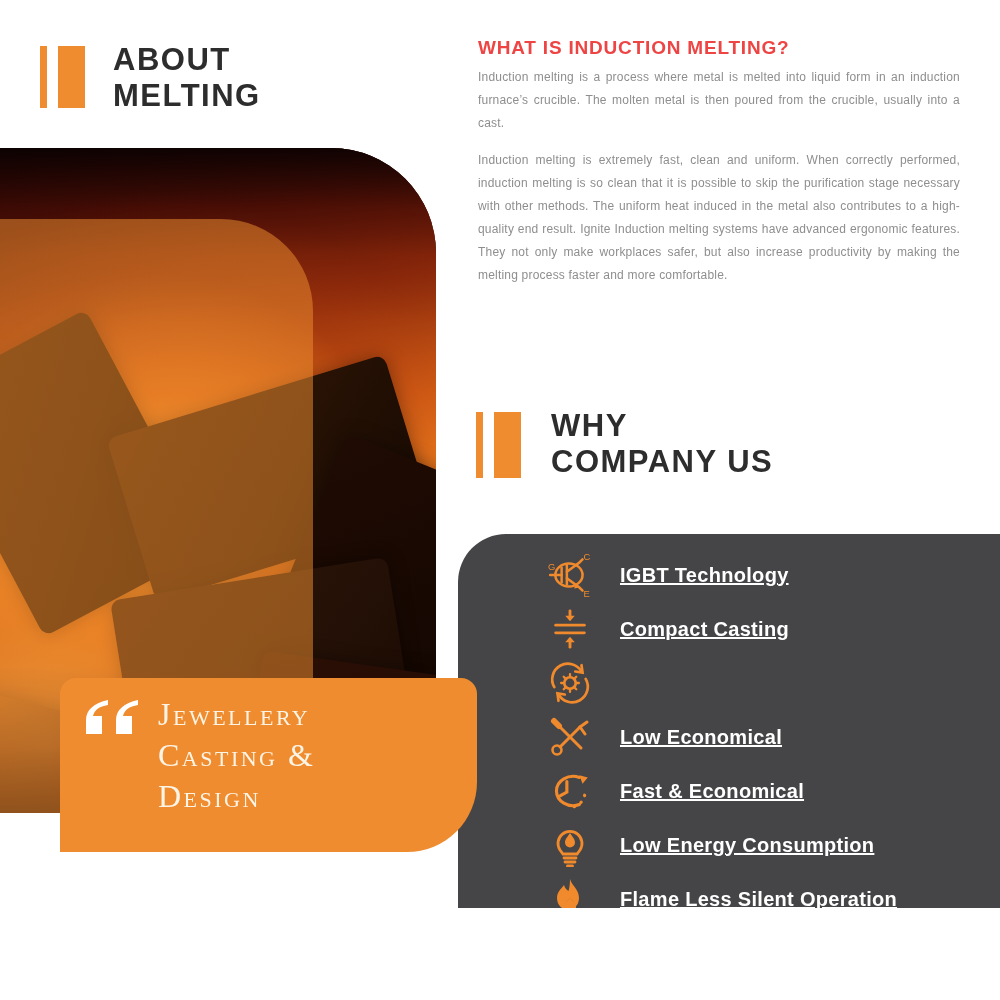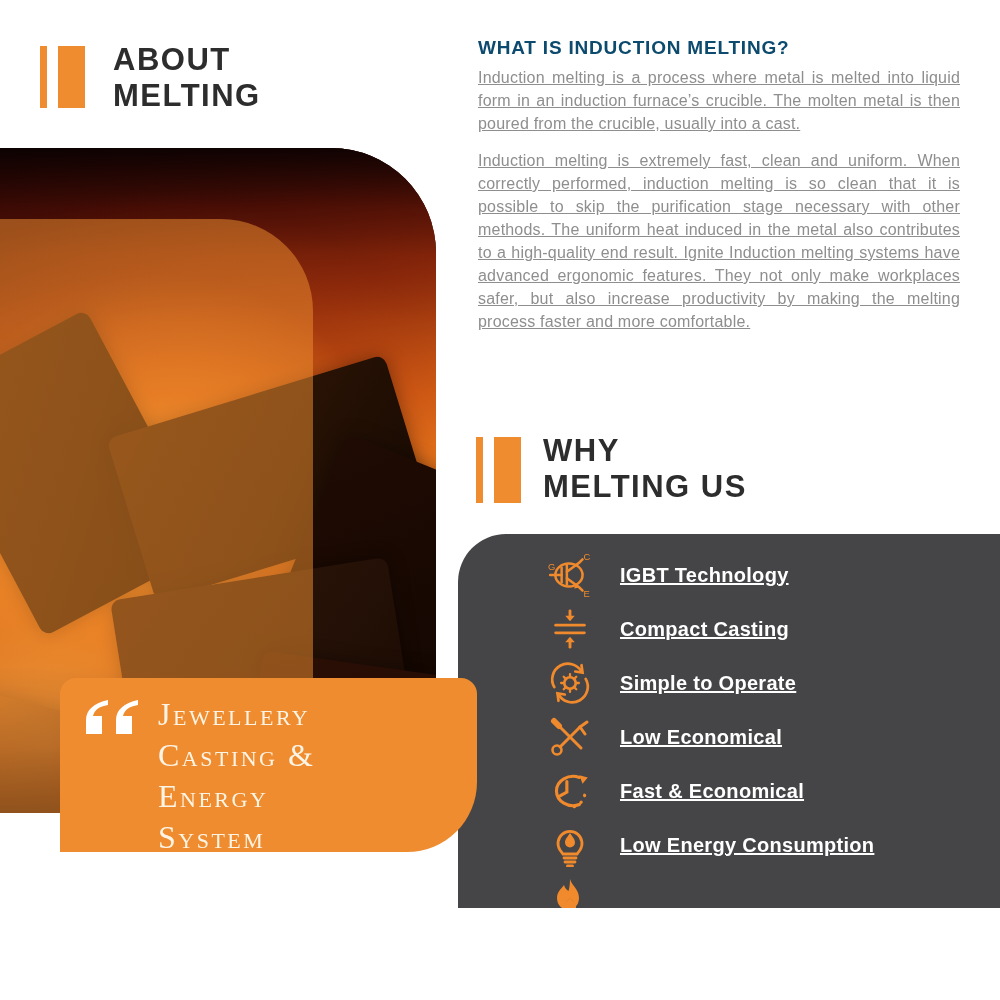--- a/index.html
+++ b/index.html
@@ -10,21 +10,21 @@
   }
   
   .hdr { position:absolute; display:flex; align-items:flex-start; }
   .bars { display:flex; }
   .bar { background:#EF8C2F; }
   .bar.thin { width:7px; height:62px; }
   .bar.thick { width:27px; height:62px; margin-left:11px; }
   .hdr-title { margin-left:28px; font-weight:bold; color:#2d2d2d;
     font-size:31px; line-height:36px; letter-spacing:1.5px; margin-top:-4px; }
   .about-hdr { left:40px; top:46px; }
-  .why-hdr { left:476px; top:437px; }
+  .why-hdr { left:476px; top:412px;gap:8px; }
   .why-hdr .bar.thin, .why-hdr .bar.thick { height:66px; }
   .why-hdr .hdr-title { margin-left:22px; }
 
   
   .photo {
     position:absolute; left:0; top:148px; width:436px; height:665px;
     border-top-right-radius:105px; overflow:hidden; background:#2a0a04;
   }
   .photo .layer { position:absolute; inset:0; }
   .ph-base { background:linear-gradient(168deg,#120302 0%,#4a1106 14%,#8c2a0b 28%,
@@ -50,23 +50,23 @@
   .ingot.i5 { left:-60px; top:560px; width:200px; height:160px; transform:rotate(14deg);
     background:linear-gradient(135deg,#24313b00,#1a0b04); opacity:.85; }
   .ingot.i6 { left:250px; top:520px; width:260px; height:180px; transform:rotate(8deg);
     background:linear-gradient(160deg,#2c0f05,#0f0502); }
   .ph-overlay { position:absolute; left:0; top:71px; width:313px; height:594px;
     border-top-right-radius:92px; background:rgba(238,142,47,.52); }
 
   
   .copy { position:absolute; left:478px; top:36px; width:482px; }
   .copy h2 { font-size:19px; line-height:24px; letter-spacing:.8px;
-    color:#0c4a6e; font-weight:bold; margin-bottom:6px; }
-  .copy p { font-size:16px; line-height:23px; color:#8e8e8e;
-    text-align:justify; margin-bottom:14px; letter-spacing:.2px;text-decoration:underline; }
+    color:#ef4444; font-weight:bold; margin-bottom:6px; }
+  .copy p { font-size:12px; line-height:23px; color:#8e8e8e;
+    text-align:justify; margin-bottom:14px; letter-spacing:.2px; }
 
   
   .panel { position:absolute; left:458px; top:534px; width:542px; height:466px;
     background:#454547; border-top-left-radius:48px; padding-top:14px; }
   .feature { display:flex; align-items:center; height:54px; padding-left:88px; }
   .f-icon { width:48px; height:48px; flex:0 0 48px; display:flex;
     align-items:center; justify-content:center; margin-right:26px; }
   .f-label { color:#ffffff; font-weight:bold; font-size:20px; letter-spacing:.3px;text-decoration:underline; }
 
   
@@ -114,21 +114,21 @@
     <p>Induction melting is extremely fast, clean and uniform. When correctly performed, induction melting is so clean that it is possible to skip the purification stage necessary with other methods. The uniform heat induced in the metal also contributes to a high-quality end result. Ignite Induction melting systems have advanced ergonomic features. They not only make workplaces safer, but also increase productivity by making the melting process faster and more comfortable.</p>
   </section>
 
   <div class="hdr why-hdr">
     <div class="bars">
       <div class="bar thin"></div>
       <div class="bar thick"></div>
     </div>
     <div class="hdr-title">
       <div>WHY</div>
-      <div>MELTING US</div>
+      <div>COMPANY US</div>
     </div>
   </div>
 
   <div class="panel">
 
     <div class="feature">
       <span class="f-icon">
         <svg width="46" height="46" viewBox="0 0 44 44" fill="none" stroke="#F08A2D" stroke-width="2.4" stroke-linecap="round">
           <ellipse cx="21" cy="22" rx="13" ry="11"></ellipse>
           <line x1="3" y1="22" x2="14" y2="22"></line>
@@ -172,21 +172,20 @@
               <line x1="22" y1="28" x2="22" y2="30.5"></line>
             <line x1="13.5" y1="22" x2="16" y2="22"></line>
               <line x1="28" y1="22" x2="30.5" y2="22"></line>
             <line x1="16" y1="16" x2="17.8" y2="17.8"></line>
               <line x1="26.2" y1="26.2" x2="28" y2="28"></line>
             <line x1="28" y1="16" x2="26.2" y2="17.8"></line>
               <line x1="17.8" y1="26.2" x2="16" y2="28"></line>
           </g>
         </svg>
       </span>
-      <span class="f-label">Simple to Operate</span>
     </div>
 
     <div class="feature">
       <span class="f-icon">
         <svg width="44" height="44" viewBox="0 0 44 44" fill="none" stroke="#F08A2D" stroke-width="3" stroke-linecap="round">
           <line x1="12" y1="32" x2="32" y2="12"></line>
           <path d="M32 12 L39 7"></path>
             <path d="M32 12 L37 19"></path>
           <circle cx="9" cy="35" r="4.5" stroke-width="2.6"></circle>
           <line x1="11" y1="11" x2="33" y2="33"></line>
@@ -222,20 +221,21 @@
     </div>
 
     <div class="feature">
       <span class="f-icon">
         <svg width="44" height="44" viewBox="0 0 44 44" fill="#F08A2D">
           <path d="M22 2 c2 7 9 10 9 19 a11 12 0 1 1 -22 0 c0 -6 4 -9 7 -13 c1 3 2 4.5 4.5 6 c1 -3.5 1.5 -7 1.5 -12 z"></path>
           <path d="M22 34 a5 5 0 0 0 5 -5 c0 -3 -2 -5 -5 -8 c-3 3 -5 5 -5 8 a5 5 0 0 0 5 5 z" fill="#454547"></path>
           <path d="M22 36 a6 6 0 0 0 6 -6 c0 -3.5 -2.5 -6 -6 -9.5 c-3.5 3.5 -6 6 -6 9.5 a6 6 0 0 0 6 6 z" fill="#F08A2D"></path>
         </svg>
       </span>
+      <span class="f-label">Flame Less Silent Operation</span>
     </div>
 
     <div class="feature">
       <span class="f-icon">
         <svg width="46" height="46" viewBox="0 0 44 44" fill="none" stroke="#F08A2D" stroke-width="3" stroke-linecap="round">
           <line x1="5" y1="11" x2="39" y2="11"></line>
             <circle cx="29" cy="11" r="3.6" fill="#454547"></circle>
           <line x1="5" y1="22" x2="39" y2="22"></line>
             <circle cx="15" cy="22" r="3.6" fill="#454547"></circle>
           <line x1="5" y1="33" x2="39" y2="33"></line>
@@ -250,18 +250,17 @@
   <div class="quote-box">
     <span class="quote-mark">
       <svg width="58" height="34" viewBox="0 0 58 34" fill="#ffffff">
         <path d="M22 0 C8 3 0 10 0 20 L0 34 L16 34 L16 16 L7 16 C8.5 10 13 6.5 22 5 Z"></path>
         <path d="M52 0 C38 3 30 10 30 20 L30 34 L46 34 L46 16 L37 16 C38.5 10 43 6.5 52 5 Z"></path>
       </svg>
     </span>
     <div class="quote-text">
       <div>Jewellery</div>
       <div>Casting &amp;</div>
-      <div>Energy</div>
-      <div>System</div>
+      <div>Design</div>
     </div>
   </div>
 
 </div>
 
 </body></html>

